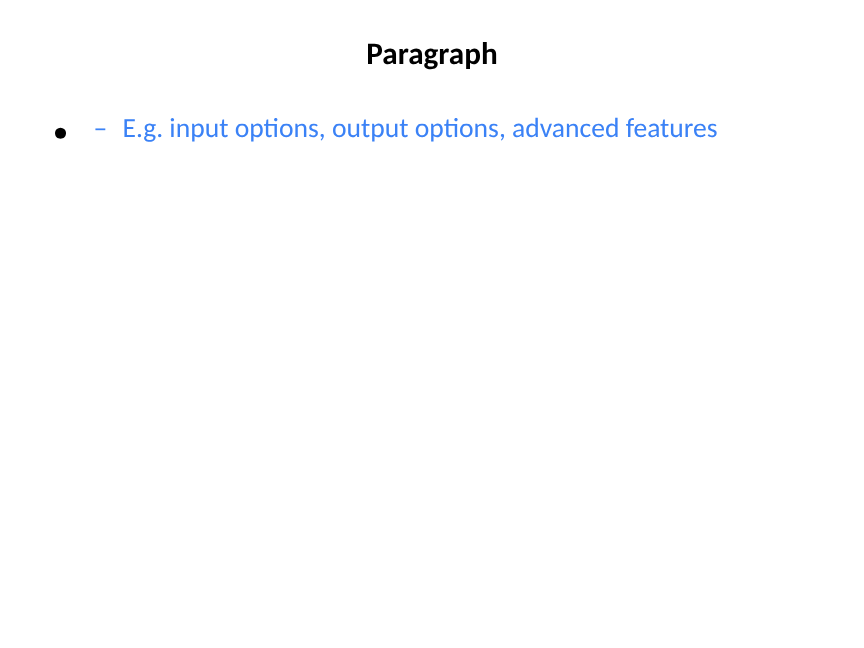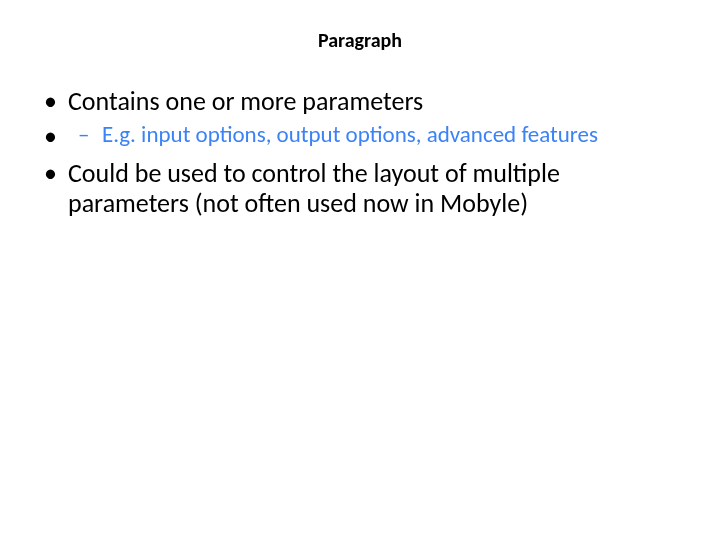--- a/index.html
+++ b/index.html
@@ -8,21 +8,21 @@
       height: 540px;
       background: #fff;
       font-family: Calibri, "Segoe UI", Arial, sans-serif;
       color: #000;
       padding: 28px 0 0 0;
       overflow: hidden;
     }
     .title {
       text-align: center;
       font-weight: 700;
-      font-size: 20px;
+      font-size: 26px;
       margin-bottom: 34px;
     }
     .content {
       padding: 0 38px 0 38px;
     }
     ul.level1 {
       list-style: none;
     }
     ul.level1 > li {
       position: relative;
@@ -62,26 +62,20 @@
     }
   </style>
 </head>
 <body>
 
 <div class="title">Paragraph</div>
 
 <div class="content">
   <ul class="level1">
     <li>
-      <span>Contains one or more parameters</span>
-    </li>
-    <li>
       <ul class="level2">
         <li>
           <span>E.g. input options, output options, advanced features</span>
         </li>
       </ul>
     </li>
-    <li class="spacer-after-sub">
-      <span>Could be used to control the layout of multiple parameters (not often used now in Mobyle)</span>
-    </li>
   </ul>
 </div>
 
 </body></html>

